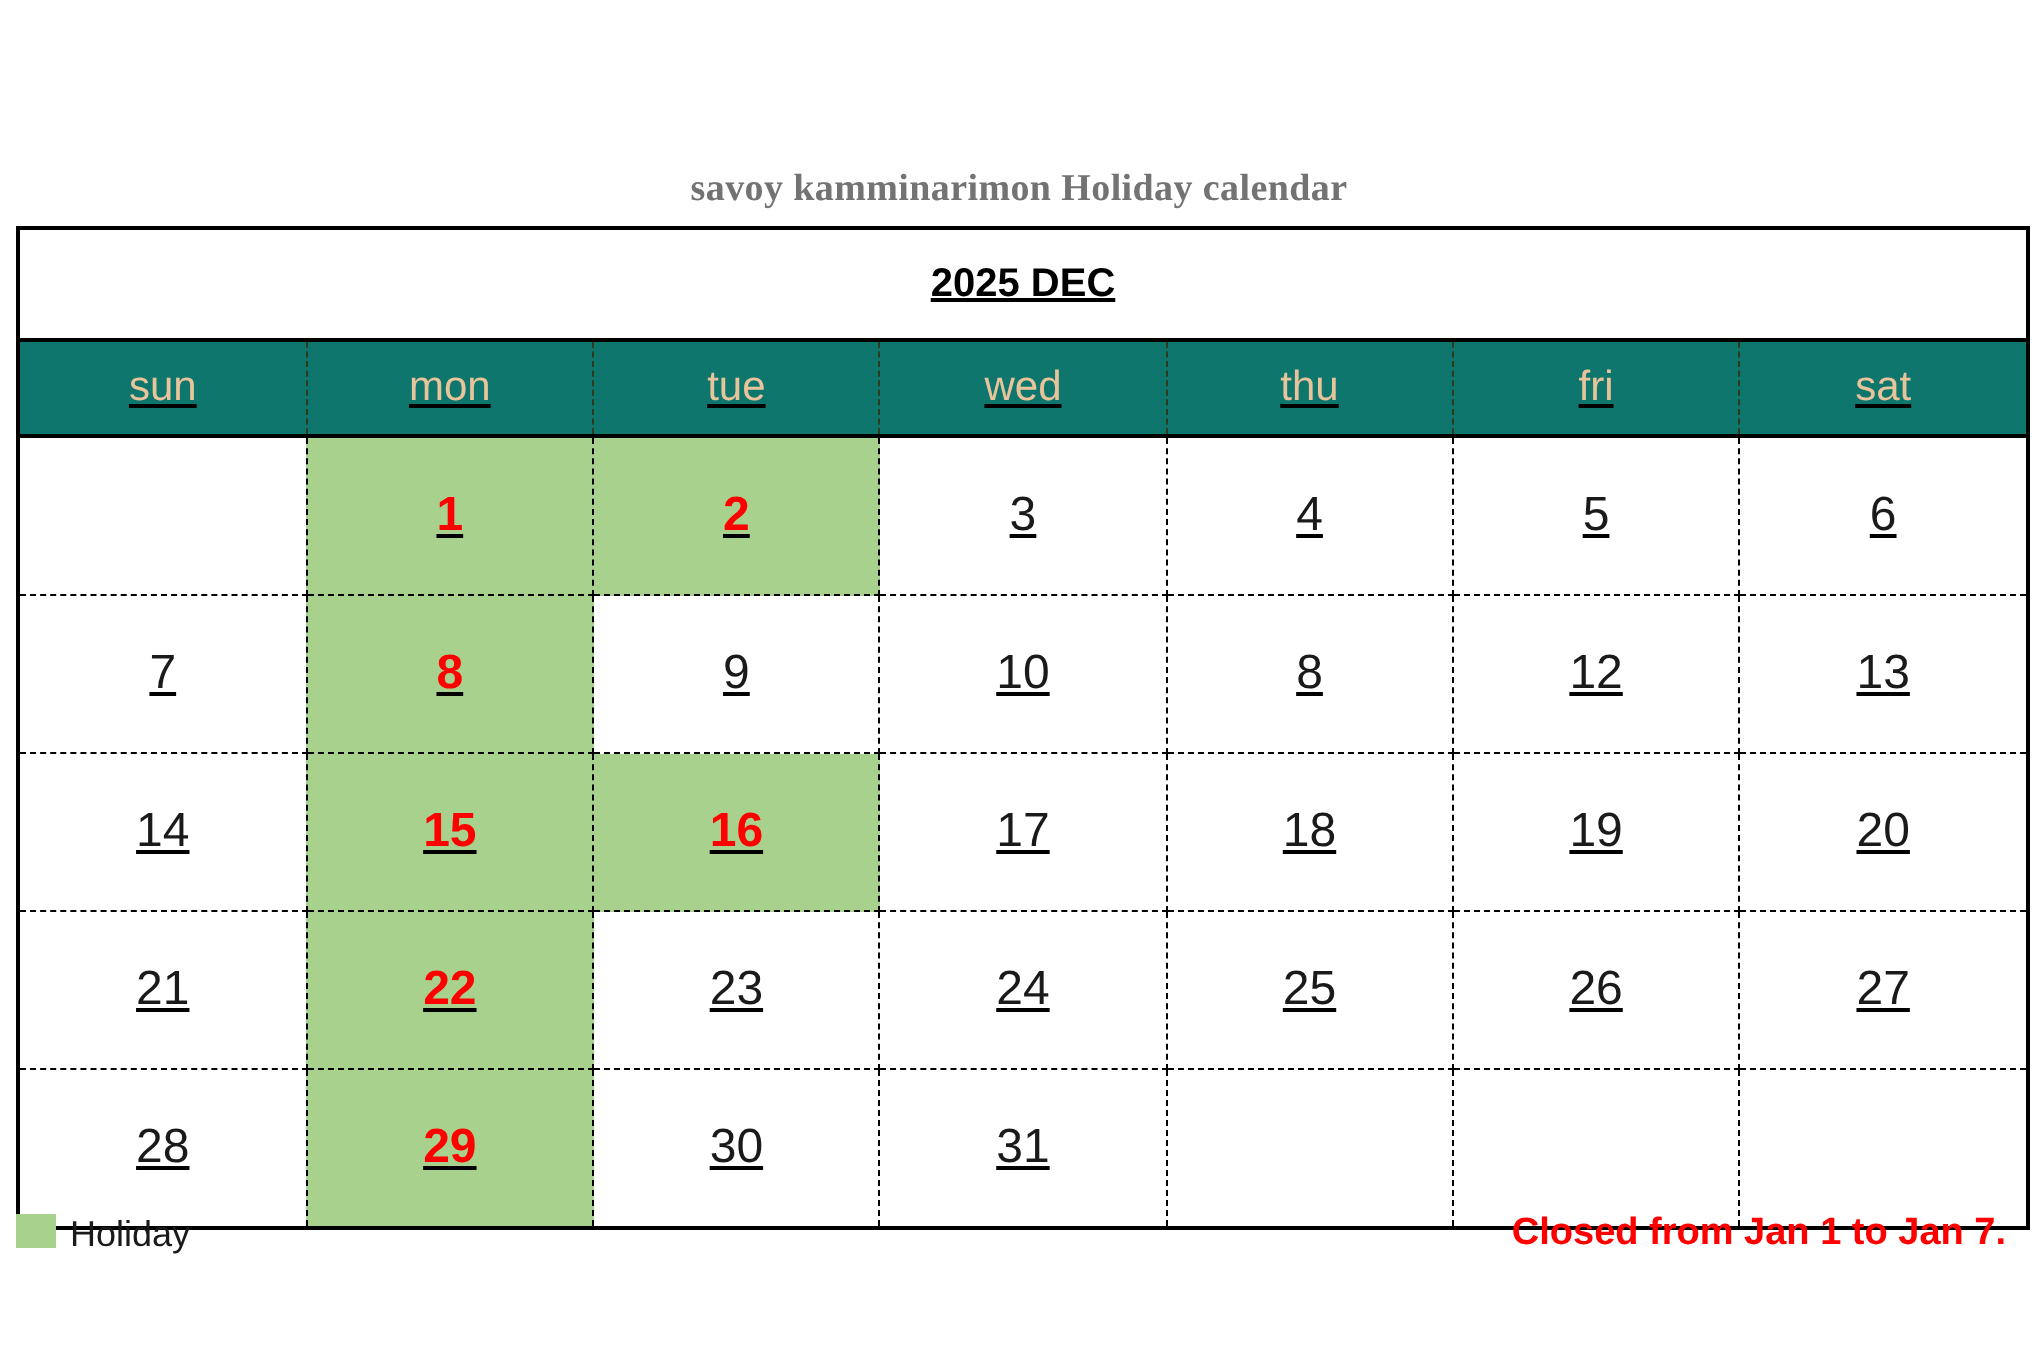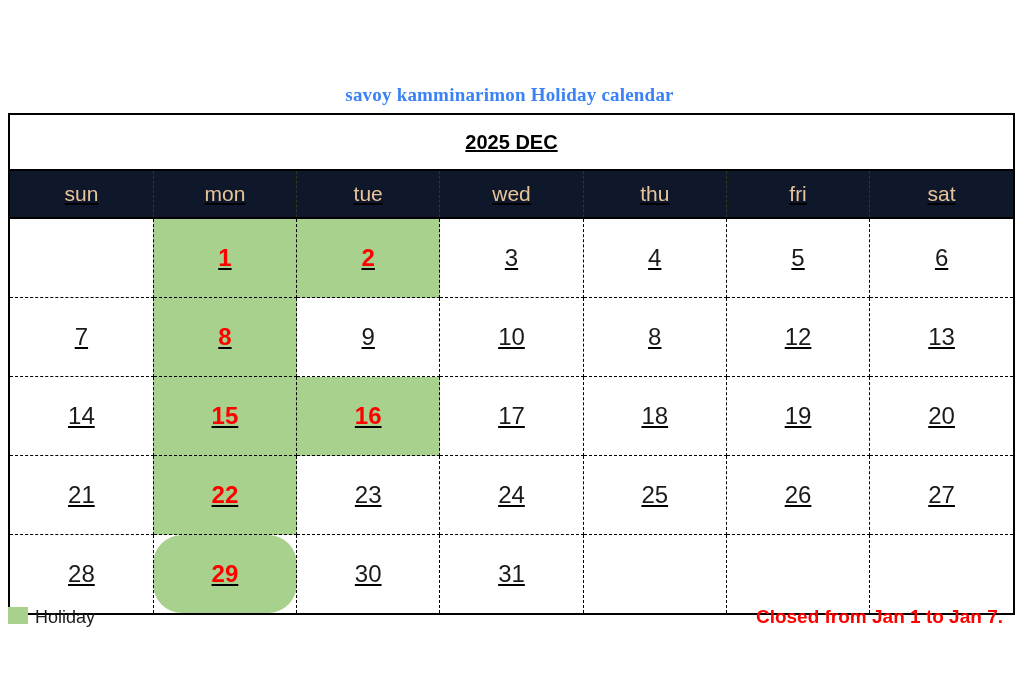--- a/index.html
+++ b/index.html
@@ -21,21 +21,21 @@
   }
   .title {
     position: absolute;
     top: 84px;
     left: 0;
     width: 1019px;
     text-align: center;
     font-family: "Liberation Serif", serif;
     font-weight: bold;
     font-size: 19px;
-    color: #3b82f6;
+    color: #737373;
     letter-spacing: 0.2px;
   }
   .cal-wrap {
     position: absolute;
     top: 113px;
     left: 8px;
     width: 1003px;
   }
   table.cal {
     border-collapse: collapse;
@@ -60,39 +60,39 @@
     height: 52px;
     border: none;
     border-bottom: 2px solid #000;
     font-family: "Liberation Sans", sans-serif;
     font-weight: bold;
     font-size: 20px;
     color: #000;
   }
   tr.dow-row td {
     height: 44px;
-    background: #0f172a;
+    background: #0f766e;
     color: #e8c49a;
     font-size: 21px;
     border-top: none;
     border-bottom: 2px solid #000;
     border-left: 1px dashed #2c3b19;
     border-right: 1px dashed #2c3b19;
   }
   tr.dow-row td:first-child { border-left: none; }
   tr.dow-row td:last-child { border-right: none; }
   tr.week-row td {
     height: 76px;
     font-size: 24px;
     color: #1a1a1a;
     font-weight: normal;
   }
   tr.week-row td:first-child { border-left: none; }
   tr.week-row td:last-child { border-right: none; }
-  tr.week-row:last-child td { border-bottom: none; border-radius: 29px; }
+  tr.week-row:last-child td { border-bottom: none; }
   td.holiday {
     background: #a9d18e;
   }
   td.holiday .num,
   td.redday .num {
     color: #ff0000;
     font-weight: bold;
   }
   .num { display: block; line-height: 1; }
   .footer {

